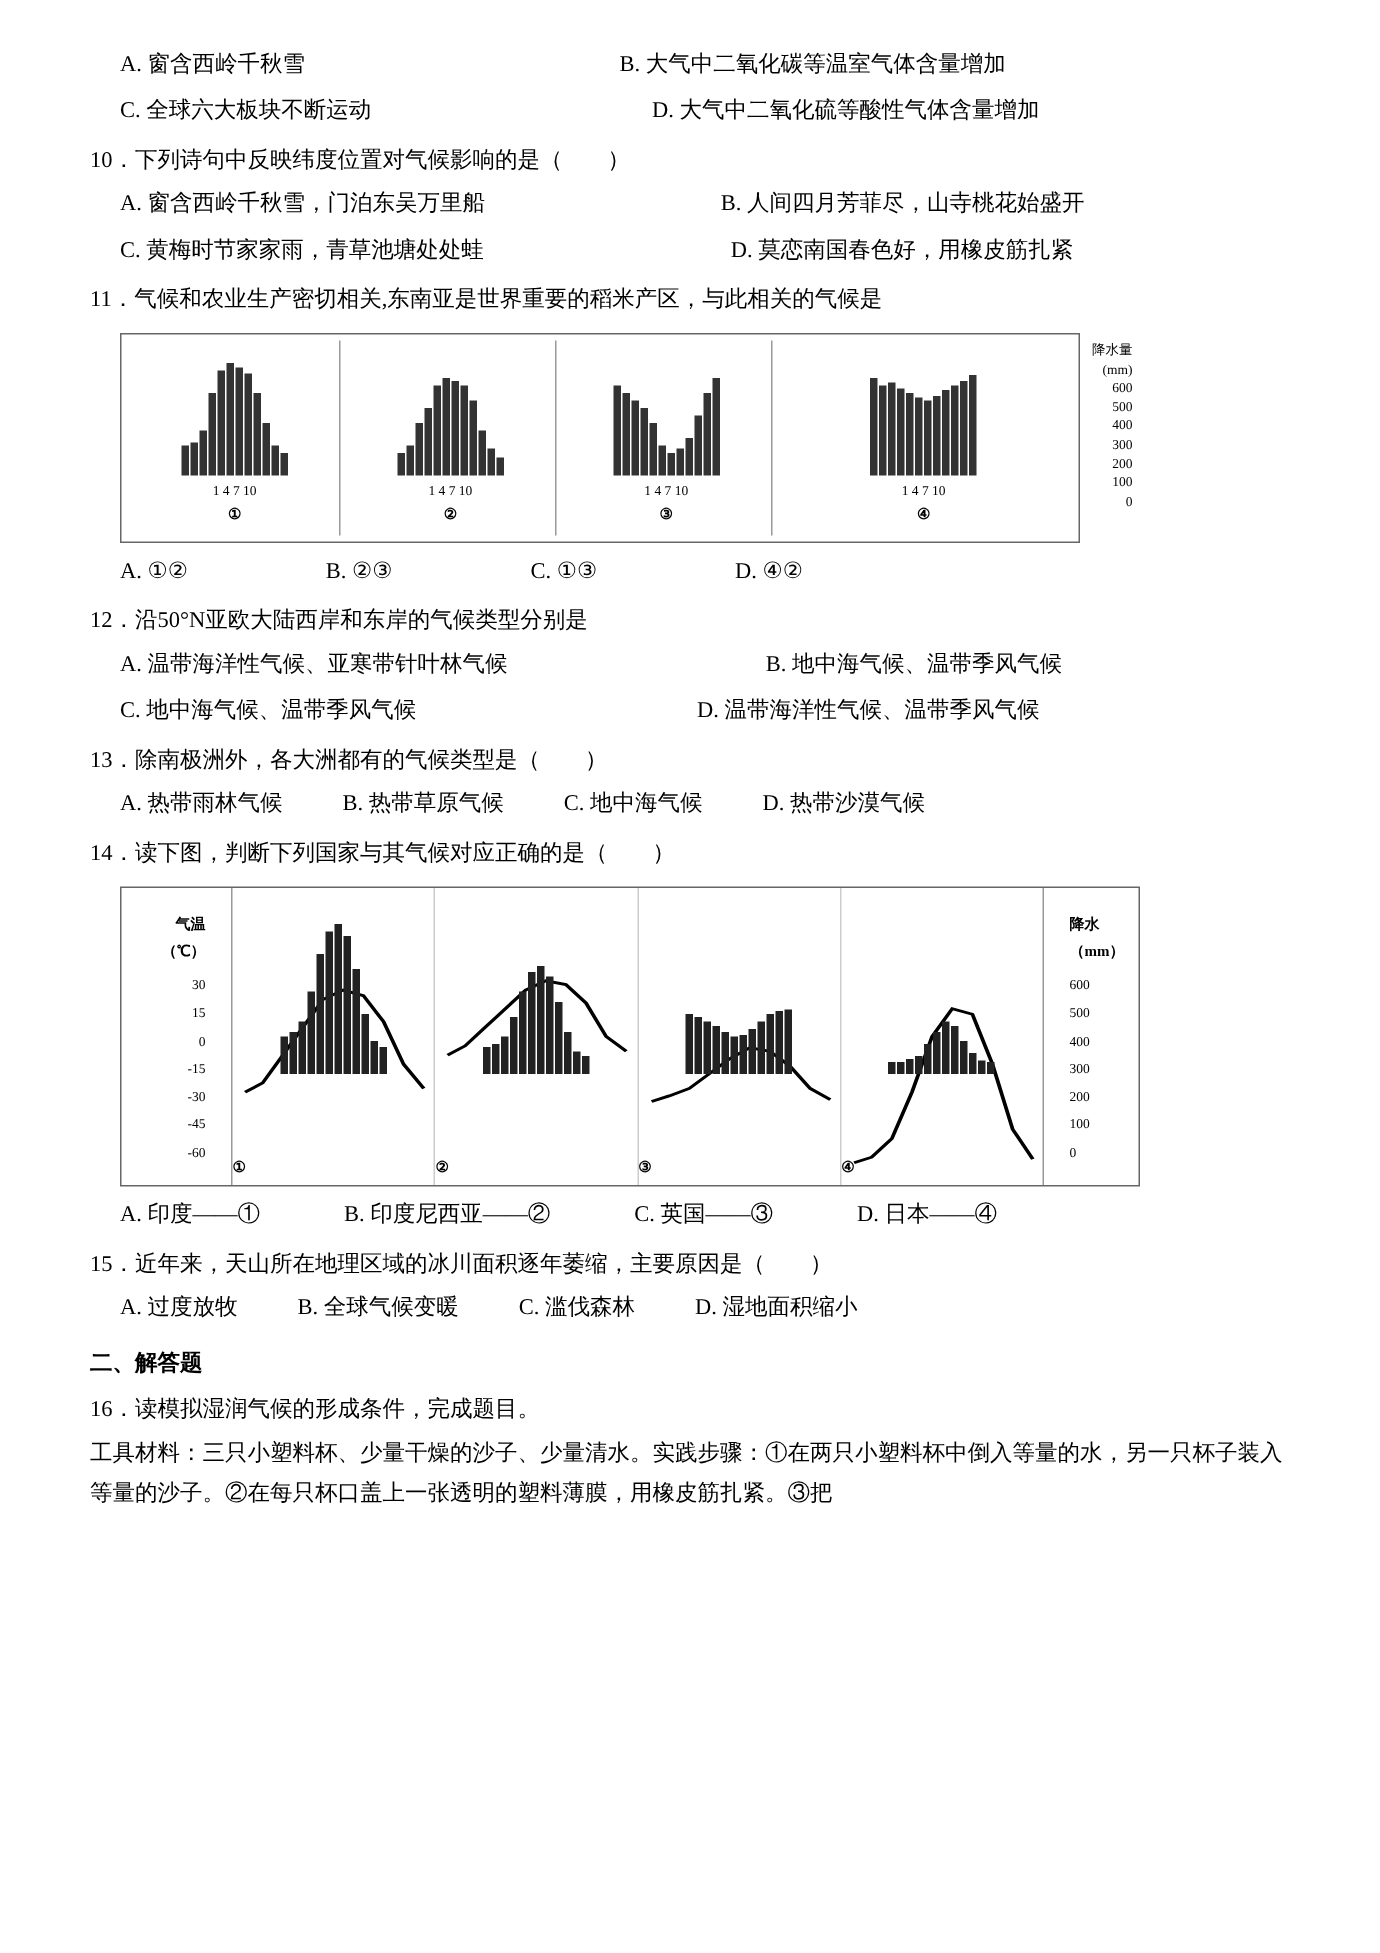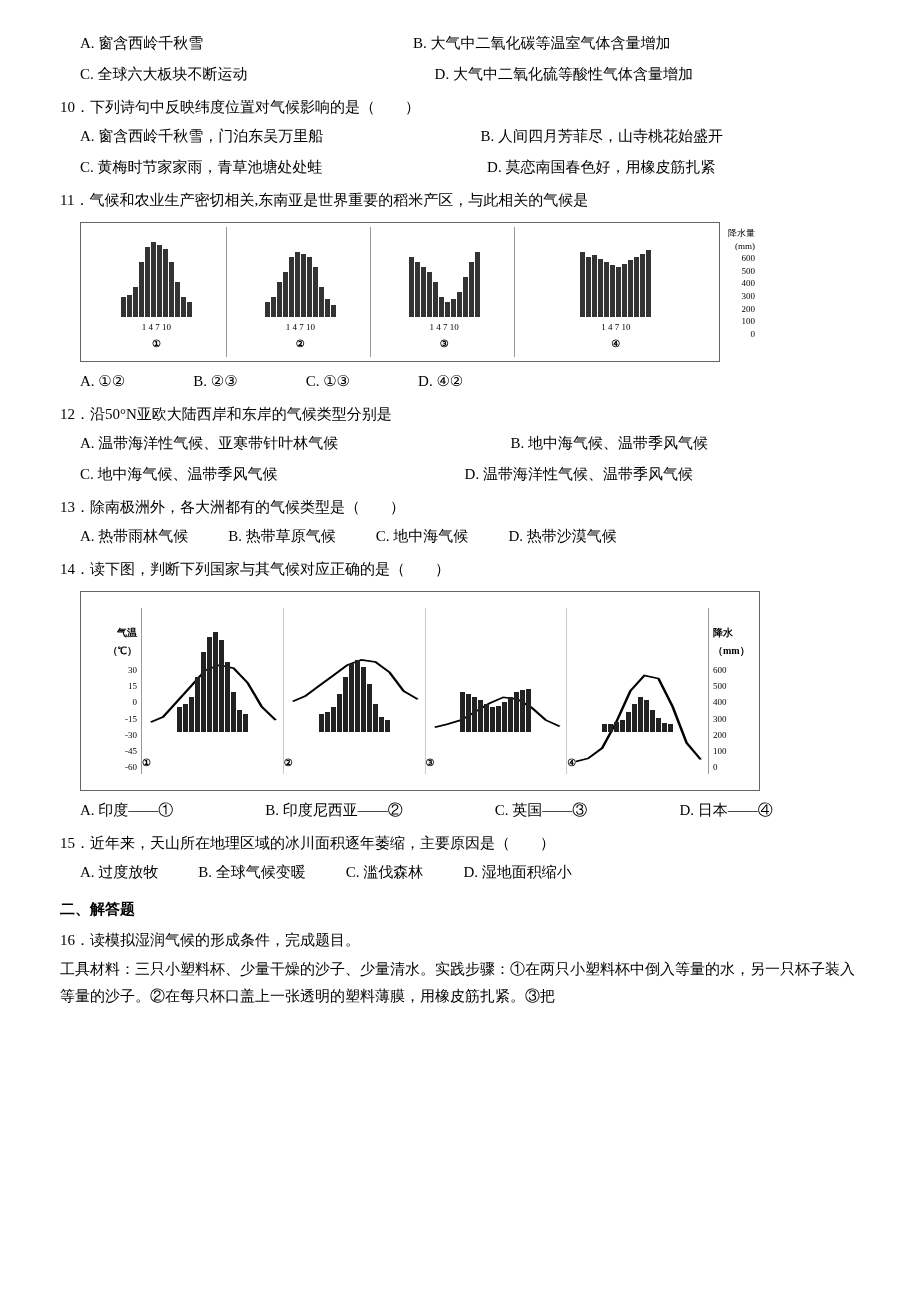--- a/index.html
+++ b/index.html
@@ -82,22 +82,22 @@
     }
     
     .q14-chart {
       border: 1px solid #666;
       margin: 8px 0 6px 20px;
       width: 680px;
       height: 200px;
       background: #fff;
       position: relative;
       display: flex;
-      padding: 16px 8px;
-      gap: 2px;
+      padding: 0 8px;
+      gap: 15px;
     }
     .q14-yaxis-left {
       width: 50px;
       position: relative;
       display: flex;
       flex-direction: column;
       justify-content: space-between;
       font-size: 9px;
       text-align: right;
       padding-right: 2px;
@@ -273,21 +273,21 @@
         <div>500</div>
         <div>400</div>
         <div>300</div>
         <div>200</div>
         <div>100</div>
         <div>0</div>
       </div>
     </div>
   </div>
 
-  <div class="options-row" style="gap:68px;">
+  <div class="options-row" style="gap:92px;">
     <div>A. ①②</div>
     <div>B. ②③</div>
     <div>C. ①③</div>
     <div>D. ④②</div>
   </div>
 </div>
 
 <div class="question-block">
   <div class="question-line">12．沿50°N亚欧大陆西岸和东岸的气候类型分别是</div>
   <div class="options-row">
@@ -428,21 +428,21 @@
       <div>600</div>
       <div>500</div>
       <div>400</div>
       <div>300</div>
       <div>200</div>
       <div>100</div>
       <div>0</div>
     </div>
   </div>
 
-  <div class="options-row" style="gap:92px;">
+  <div class="options-row" style="gap:56px;">
     <div>A. 印度——①</div>
     <div>B. 印度尼西亚——②</div>
     <div>C. 英国——③</div>
     <div>D. 日本——④</div>
   </div>
 </div>
 
 <div class="question-block">
   <div class="question-line">15．近年来，天山所在地理区域的冰川面积逐年萎缩，主要原因是（　　）</div>
   <div class="options-row" style="gap:40px;">

